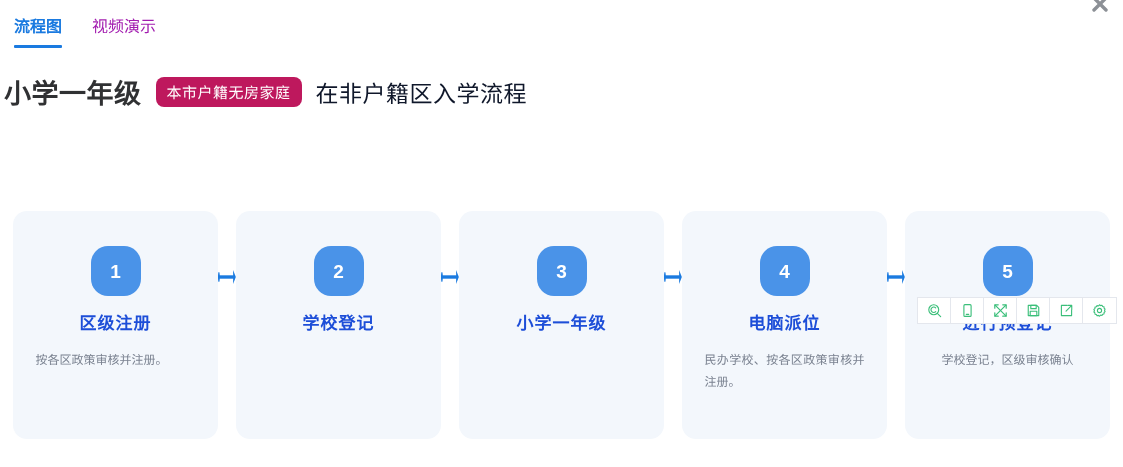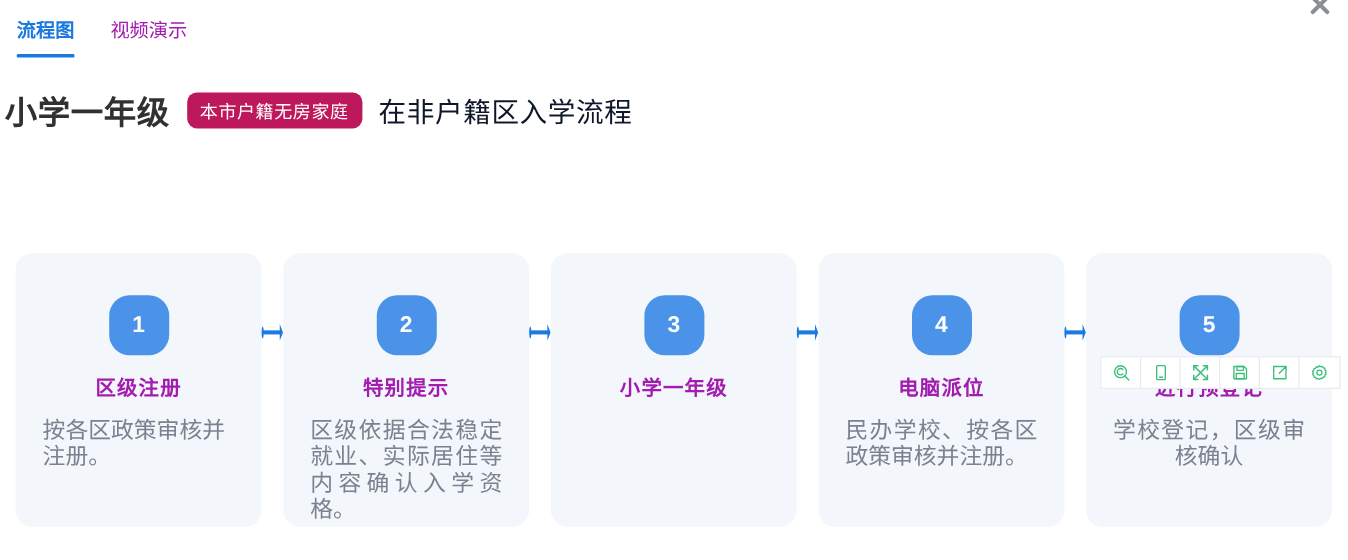--- a/index.html
+++ b/index.html
@@ -173,27 +173,27 @@
     font-weight: 700;
     display: flex;
     align-items: center;
     justify-content: center;
     line-height: 1;
   }
   .step-title {
     margin-top: 13px;
     font-size: 17px;
     font-weight: 700;
-    color: #a21caf;
+    color: #1d4ed8;
     letter-spacing: 1px;
   }
   .step-desc {
     margin-top: 15px;
     width: 160px;
-    font-size: 19px;
+    font-size: 12px;
     line-height: 22px;
     color: #7a8290;
     text-align: justify;
     text-align-last: left;
   }
   .step-desc.short { text-align: left; }
   .step-desc.center { text-align-last: center; }
 
   
   .icon-toolbar {
@@ -257,22 +257,21 @@
     <div class="connector">
       <svg viewBox="0 0 100 16" preserveAspectRatio="none">
         <circle cx="5" cy="8" r="5" fill="#1a7ae0"></circle>
         <line x1="5" y1="8" x2="88" y2="8" stroke="#1a7ae0" stroke-width="3.4"></line>
         <polygon points="84,1 99,8 84,15" fill="#1a7ae0"></polygon>
       </svg>
     </div>
 
     <div class="step-card">
       <div class="step-num">2</div>
-      <div class="step-title">特别提示</div>
-      <div class="step-desc">区级依据合法稳定就业、实际居住等内容确认入学资格。</div>
+      <div class="step-title">学校登记</div>
     </div>
 
     <div class="connector">
       <svg viewBox="0 0 100 16" preserveAspectRatio="none">
         <circle cx="5" cy="8" r="5" fill="#1a7ae0"></circle>
         <line x1="5" y1="8" x2="88" y2="8" stroke="#1a7ae0" stroke-width="3.4"></line>
         <polygon points="84,1 99,8 84,15" fill="#1a7ae0"></polygon>
       </svg>
     </div>
 

